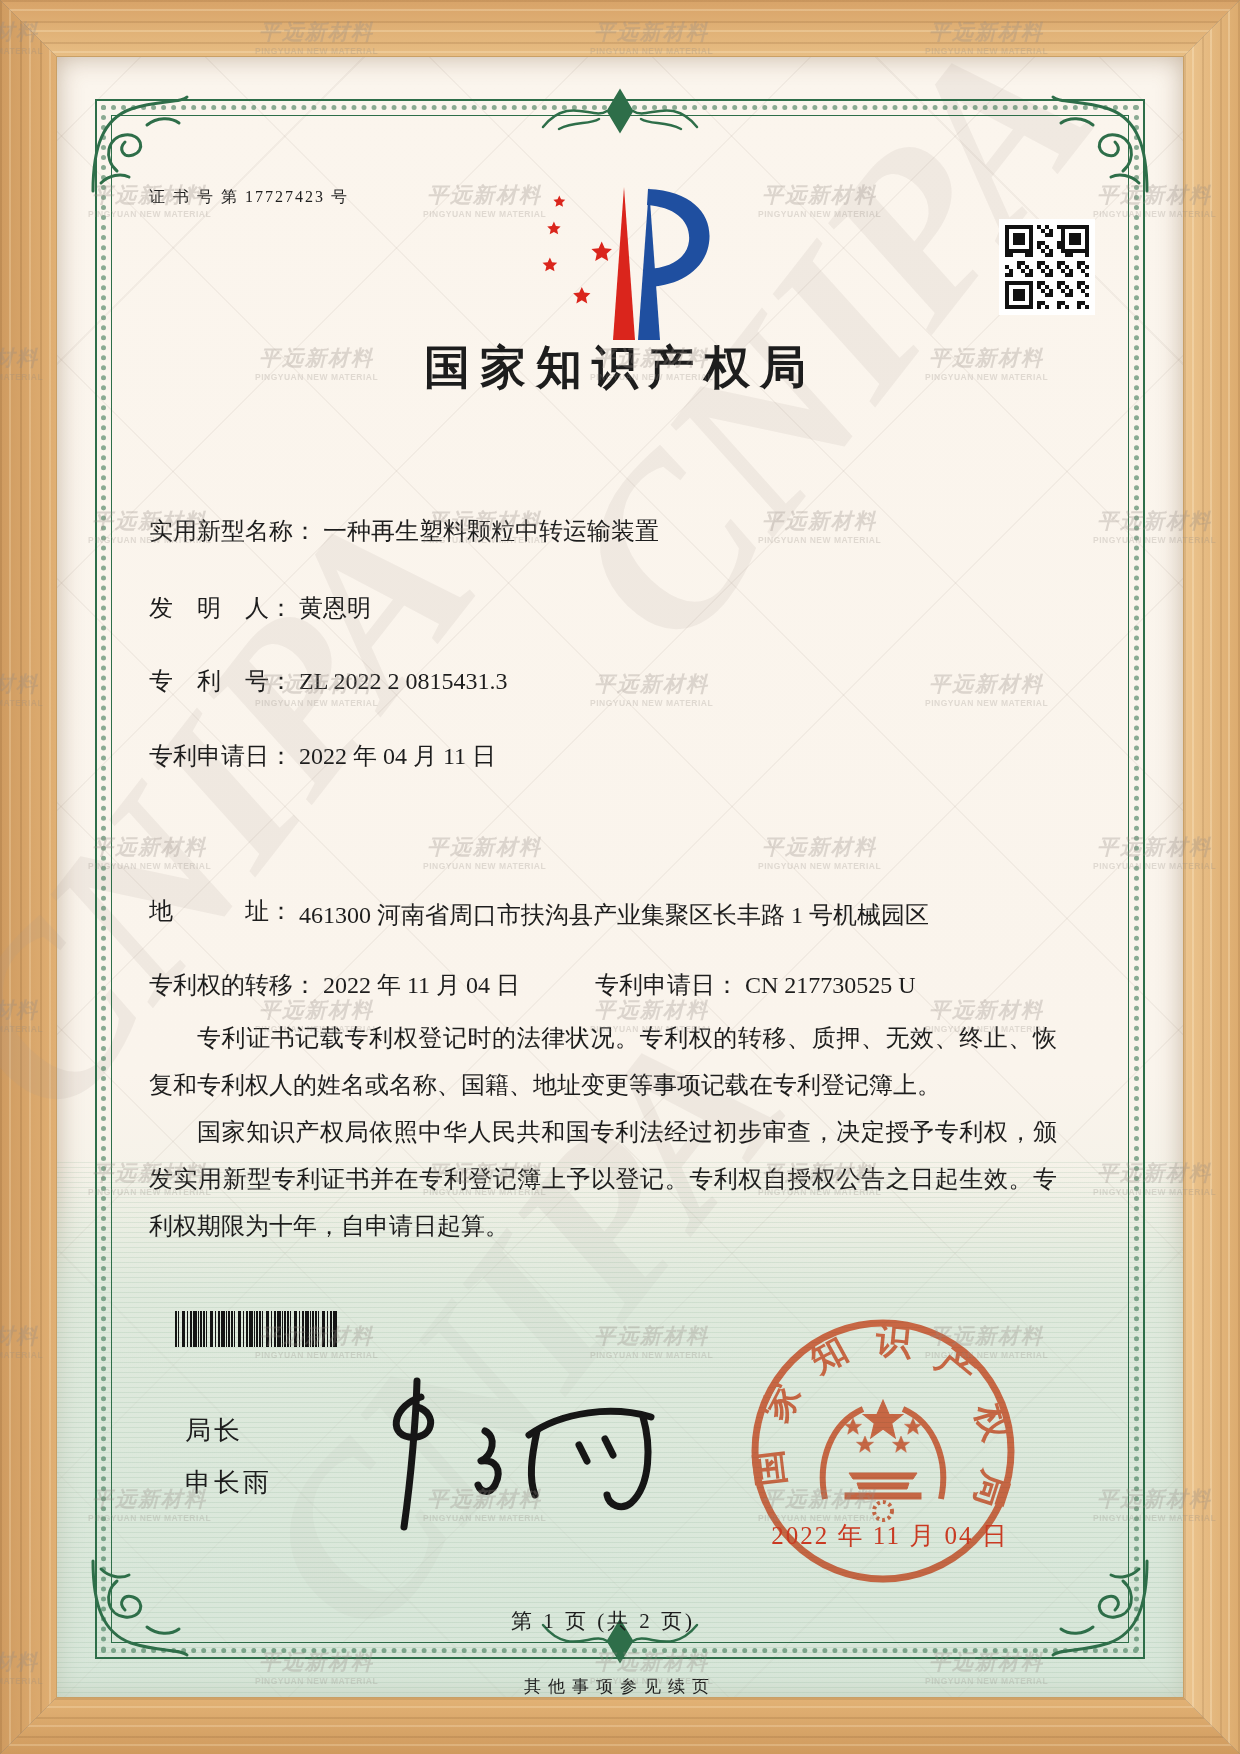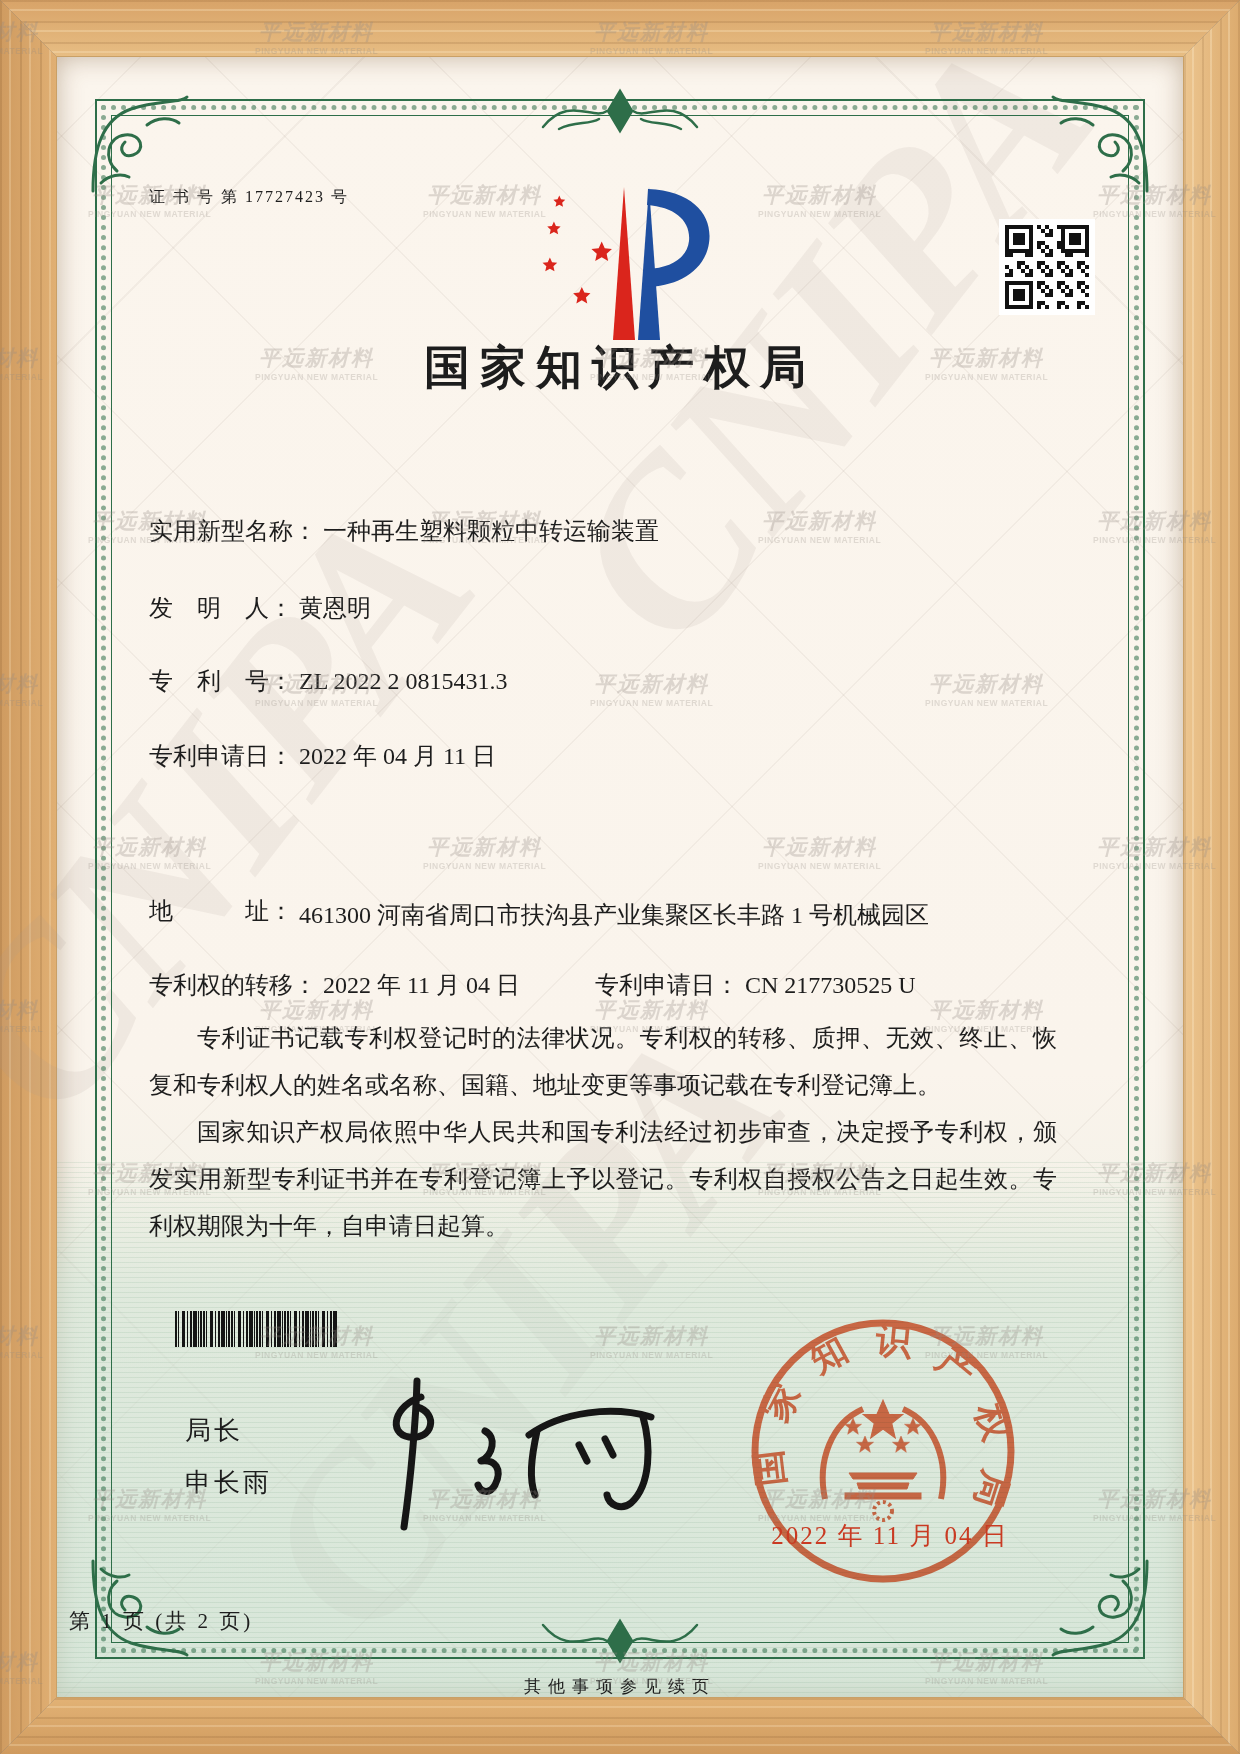--- a/index.html
+++ b/index.html
@@ -57,21 +57,21 @@
   .frow.addr .val{display:inline-block;width:648px;vertical-align:top;line-height:40px;}
   .grantright{position:absolute;left:446px;top:0;}
   .body-text{position:absolute;left:92px;top:958px;width:908px;z-index:10;}
   .body-text p{margin:0;font-size:24px;line-height:47px;text-align:justify;text-indent:2em;}
   .barcode{position:absolute;left:118px;top:1254px;height:36px;z-index:10;display:flex;align-items:stretch;}
   .barcode i{display:block;height:100%;}
   .signer{position:absolute;left:128px;z-index:10;font-size:26px;letter-spacing:3px;}
   .sig{position:absolute;left:300px;top:1316px;z-index:11;}
   .seal{position:absolute;left:690px;top:1258px;z-index:12;opacity:.9;mix-blend-mode:multiply;}
   .sealdate{position:absolute;left:660px;top:1462px;width:346px;text-align:center;font-size:25px;color:#c93a22;letter-spacing:2px;z-index:13;}
-  .pageinfo{position:absolute;left:12px;right:46px;top:1550px;text-align:left;font-size:21px;letter-spacing:3px;z-index:10;}
+  .pageinfo{position:absolute;left:12px;right:46px;top:1550px;text-align:center;font-size:21px;letter-spacing:3px;z-index:10;}
   .footer{position:absolute;left:0;right:0;top:1618px;text-align:center;font-size:17px;letter-spacing:7px;z-index:10;}
   
   .wm-layer{position:absolute;inset:0;z-index:40;pointer-events:none;overflow:hidden;}
   .wm{position:absolute;text-align:center;font-family:"Liberation Sans","DejaVu Sans",sans-serif;}
   .wm .cn{font-size:21px;font-weight:bold;font-style:italic;color:rgba(148,140,132,.30);letter-spacing:2px;}
   .wm .en{font-size:8.5px;font-weight:bold;color:rgba(148,140,132,.26);letter-spacing:.5px;}
   .bigwm{position:absolute;font-size:230px;font-weight:bold;font-style:italic;color:rgba(168,156,146,.13);z-index:1;transform:rotate(-52deg);pointer-events:none;font-family:"Liberation Serif",serif;}
 </style>
 </head>
 <body>

